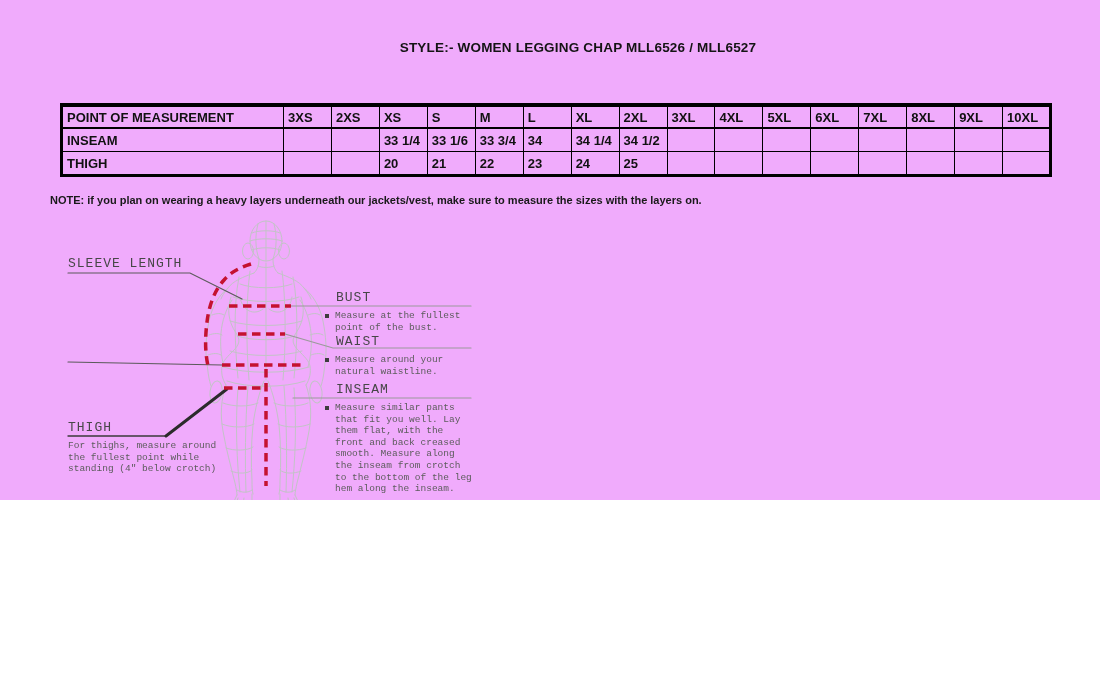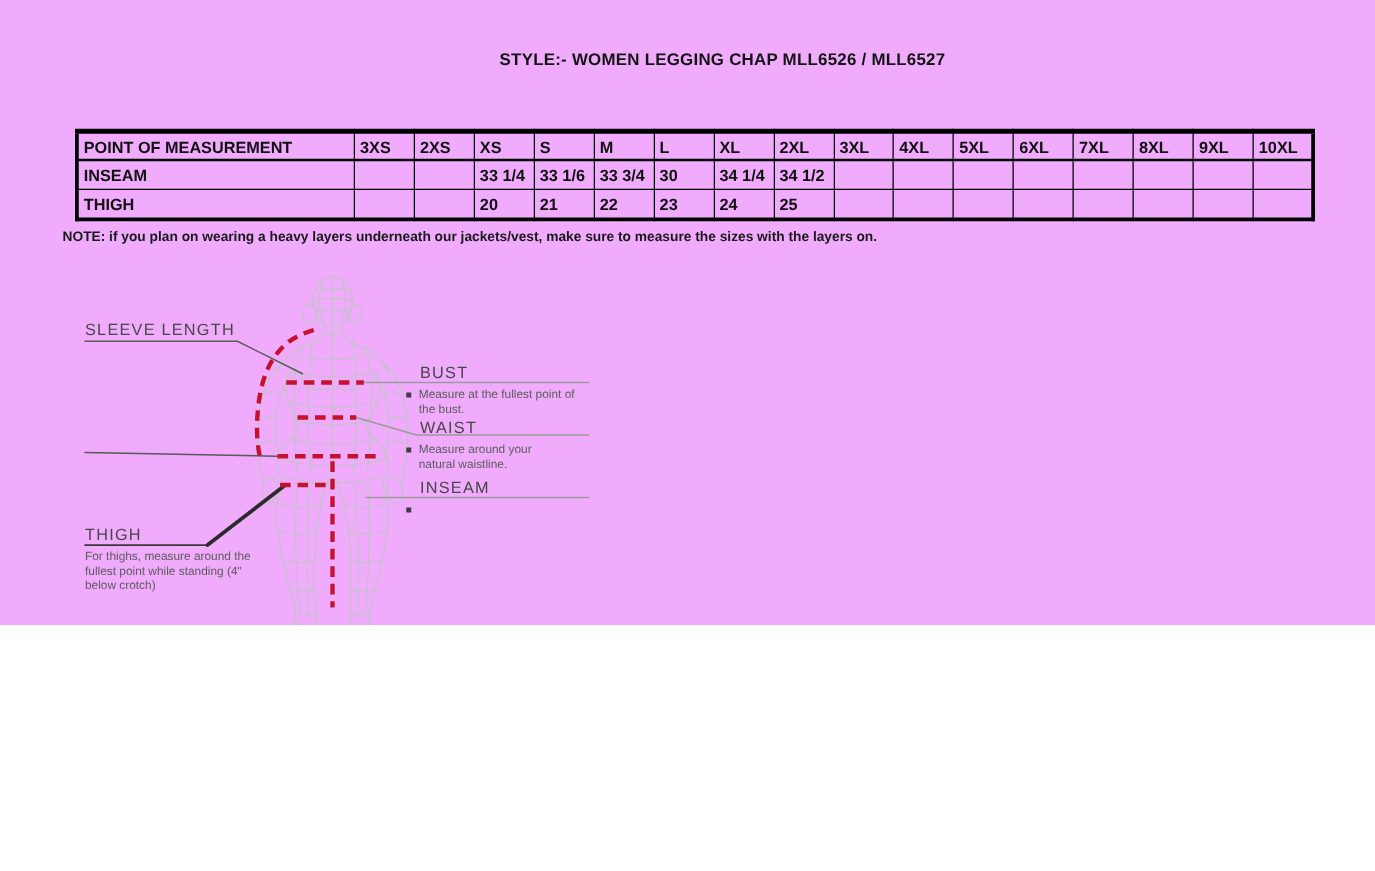--- a/index.html
+++ b/index.html
@@ -19,23 +19,23 @@
   }
   .size-table th,.size-table td{
     border:1.5px solid #000;height:20px;padding:0 4px;overflow:hidden;white-space:nowrap;
   }
   .size-table thead th{font-weight:bold;text-align:left;border-bottom-width:2.5px;}
   .size-table thead th.first-col{text-align:left;}
   .size-table th.first-col{width:212px;}
   .size-table tbody th.row-label{font-weight:bold;text-align:left;}
   .size-table tbody td{font-weight:bold;text-align:left;height:22px;}
   
-  .note-line{position:absolute;left:50px;top:184px;font-size:11px;font-weight:bold;color:#191919;}
-  
-  .mlabel{position:absolute;font-family:Liberation Sans, sans-serif;}
+  .note-line{position:absolute;left:50px;top:194px;font-size:11px;font-weight:bold;color:#191919;}
+  
+  .mlabel{position:absolute;font-family:Liberation Mono, monospace;}
   .mhead{font-size:13px;letter-spacing:1px;color:#474747;margin-left:12px;}
   .mdesc{display:flex;margin-top:5px;}
   .mdesc .sq{width:4px;height:4px;background:#3d3d3d;margin:4px 6px 0 1px;flex-shrink:0;}
   .mdesc p{margin:0;font-size:9.5px;line-height:11.6px;color:#5c5c5c;}
   .nobullet p{margin-left:12px;}
   .fig-svg{position:absolute;left:50px;top:200px;}
 </style>
 </head>
 <body>
 
@@ -66,21 +66,21 @@
         </tr>
       </thead>
     <tbody>
         <tr>
           <th class="first-col row-label">INSEAM</th>
           <td></td>
           <td></td>
           <td>33 1/4</td>
           <td>33 1/6</td>
           <td>33 3/4</td>
-          <td>30</td>
+          <td>34</td>
           <td>34 1/4</td>
           <td>34 1/2</td>
           <td></td>
           <td></td>
           <td></td>
           <td></td>
           <td></td>
           <td></td>
           <td></td>
           <td></td>
@@ -232,16 +232,17 @@
     <div class="mdesc">
       <span class="sq"></span>
       <p style="width:132px">Measure at the fullest point of the bust.</p>
     </div>
   </div>
 
   <div class="mlabel" style="left:324px;top:382px;width:158px">
     <div class="mhead">INSEAM</div>
     <div class="mdesc">
       <span class="sq"></span>
+      <p style="width:138px">Measure similar pants that fit you well. Lay them flat, with the front and back creased smooth. Measure along the inseam from crotch to the bottom of the leg hem along the inseam.</p>
     </div>
   </div>
 
 </div>
 
 </body></html>

